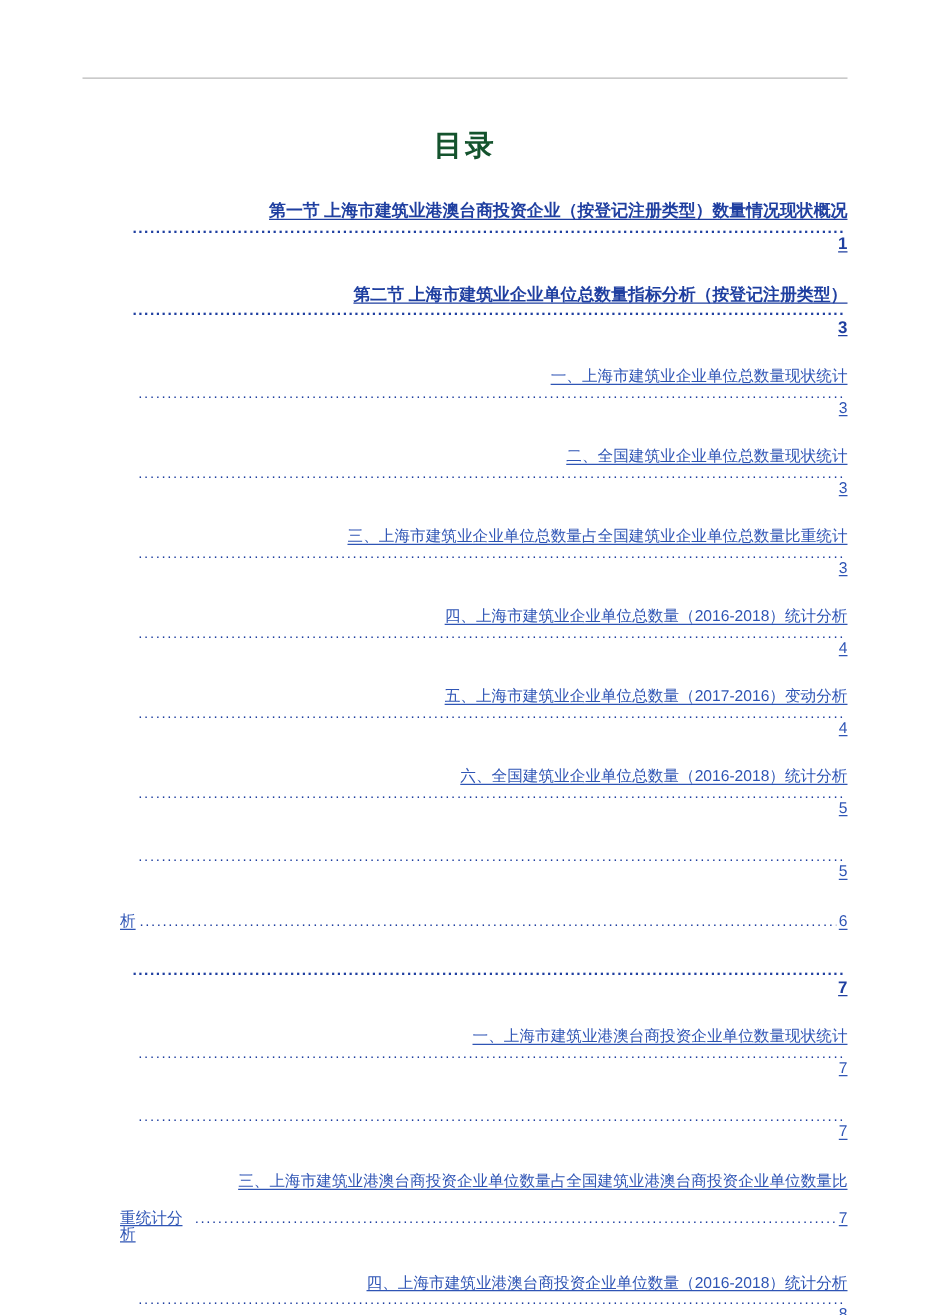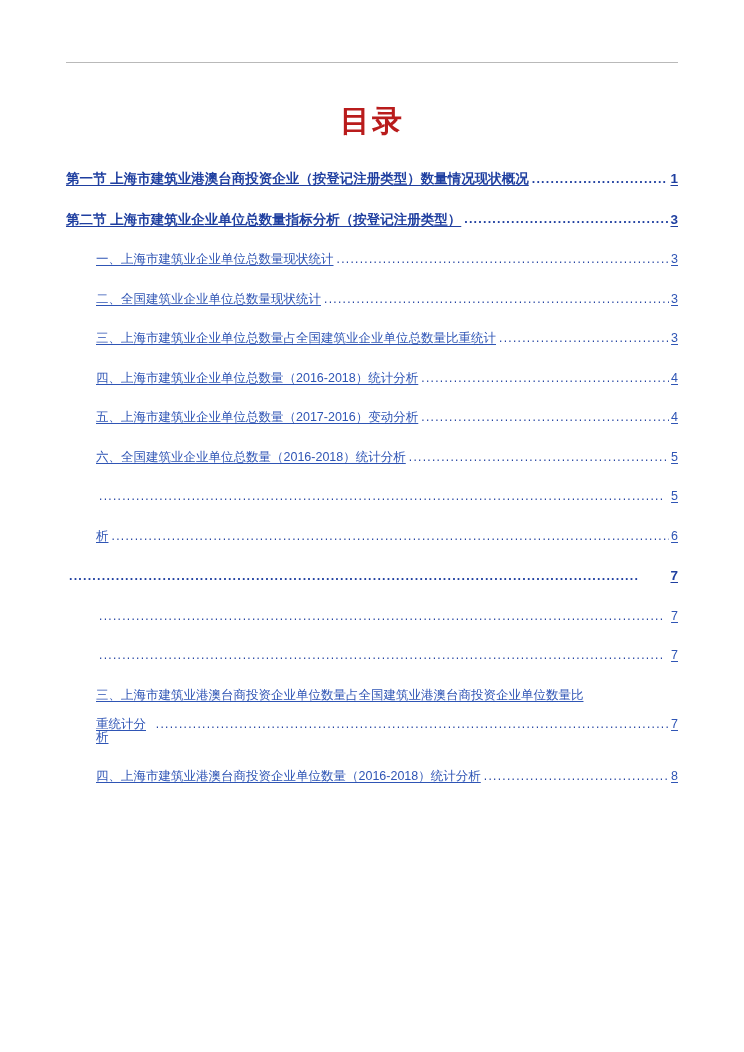--- a/index.html
+++ b/index.html
@@ -19,42 +19,43 @@
     color: #000;
     overflow: hidden;
   }
   .top-rule {
     border-top: 1px solid #b9b9b9;
     margin: 0 0 0 0;
     height: 0;
   }
   .doc-title {
     text-align: center;
-    font-size: 30px;
+    font-size: 23px;
     font-weight: bold;
     letter-spacing: 2px;
     margin-top: 38px;
     margin-bottom: 30px;
-    color: #b91c1c;
+    color: #14532d;
     font-family: "Liberation Sans", sans-serif;
   }
   .toc {
     margin-top: 10px;
   }
   .toc-entry {
     display: block;
     text-decoration: none;
     color: #1f3fa0;
     margin-bottom: 0;
     line-height: 1.0;
   }
   .entry-row {
     display: flex;
-    align-items: center;
+    align-items: flex-end;
     width: 100%;
+    flex-direction: column;
   }
   .entry-text {
     white-space: nowrap;
     text-decoration: underline;
     text-underline-offset: 2px;
   }
   .entry-dots {
     flex: 1 1 auto;
     overflow: hidden;
     white-space: nowrap;
@@ -192,20 +193,21 @@
 
     <a class="toc-entry lvl1" href="#">
       <span class="entry-row">
         <span class="entry-dots">..........................................................................................................................</span>
         <span class="entry-page">7</span>
       </span>
     </a>
 
     <a class="toc-entry lvl2" href="#">
       <span class="entry-row">
+        <span class="entry-text">一、上海市建筑业港澳台商投资企业单位数量现状统计</span>
         <span class="entry-dots">..........................................................................................................................</span>
         <span class="entry-page">7</span>
       </span>
     </a>
 
     <a class="toc-entry lvl2" href="#">
       <span class="entry-row">
         <span class="entry-dots">..........................................................................................................................</span>
         <span class="entry-page">7</span>
       </span>

